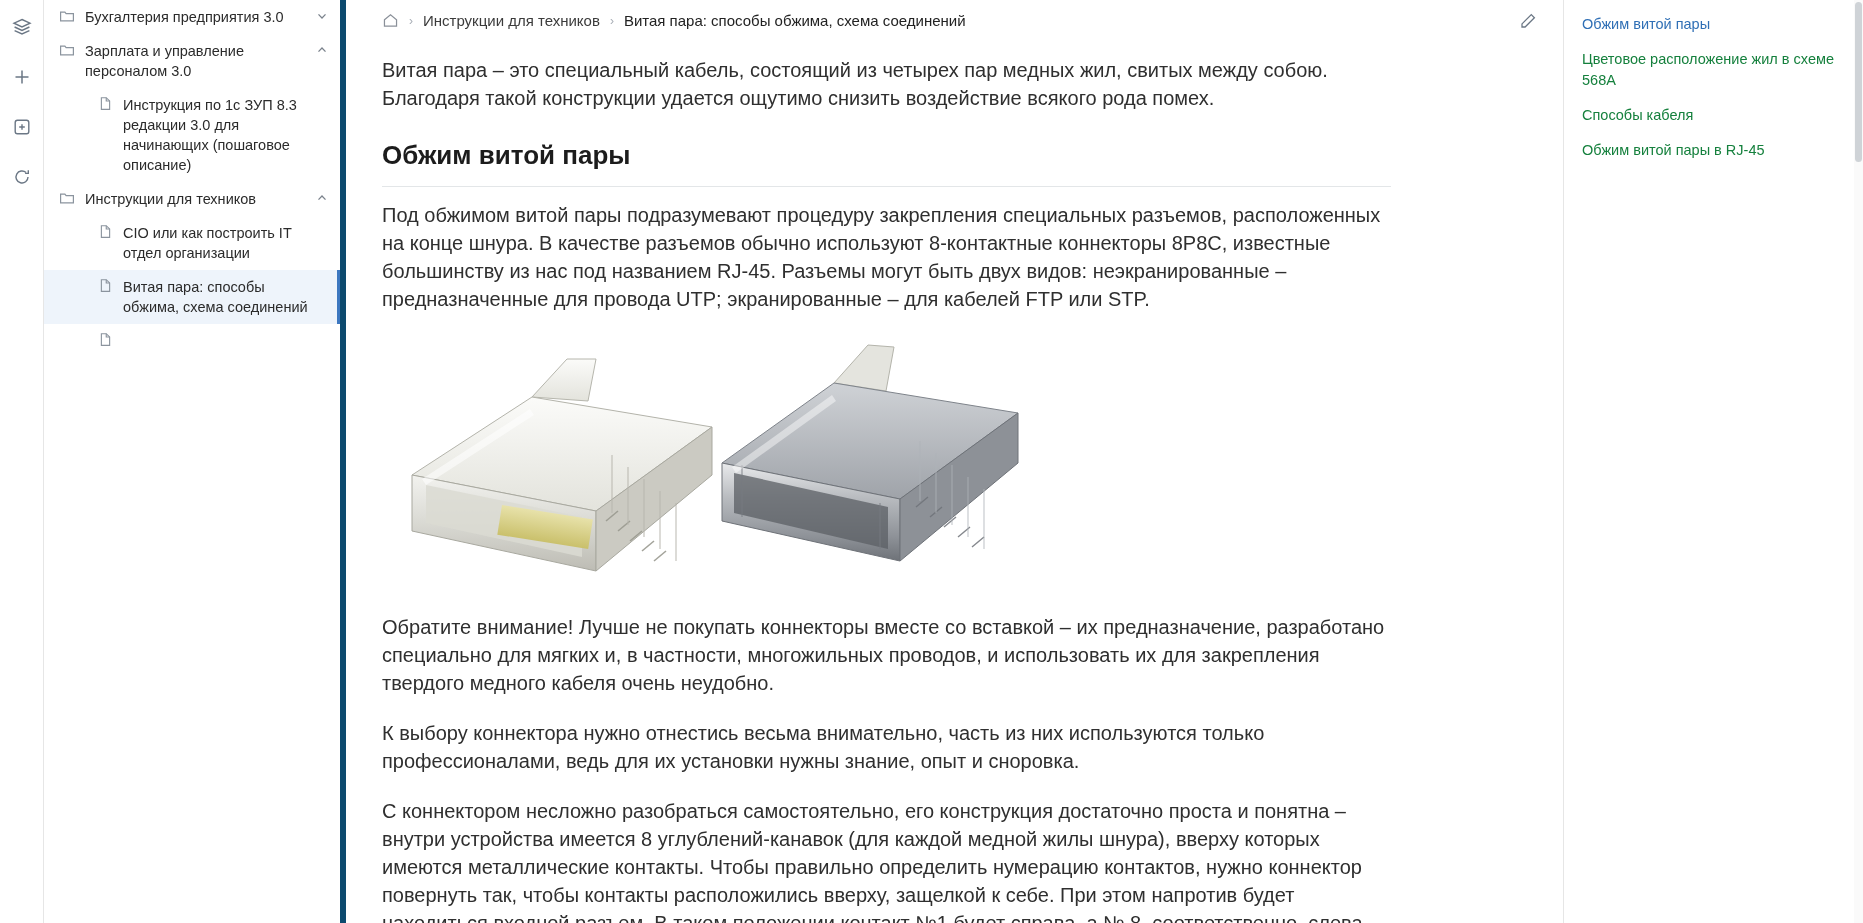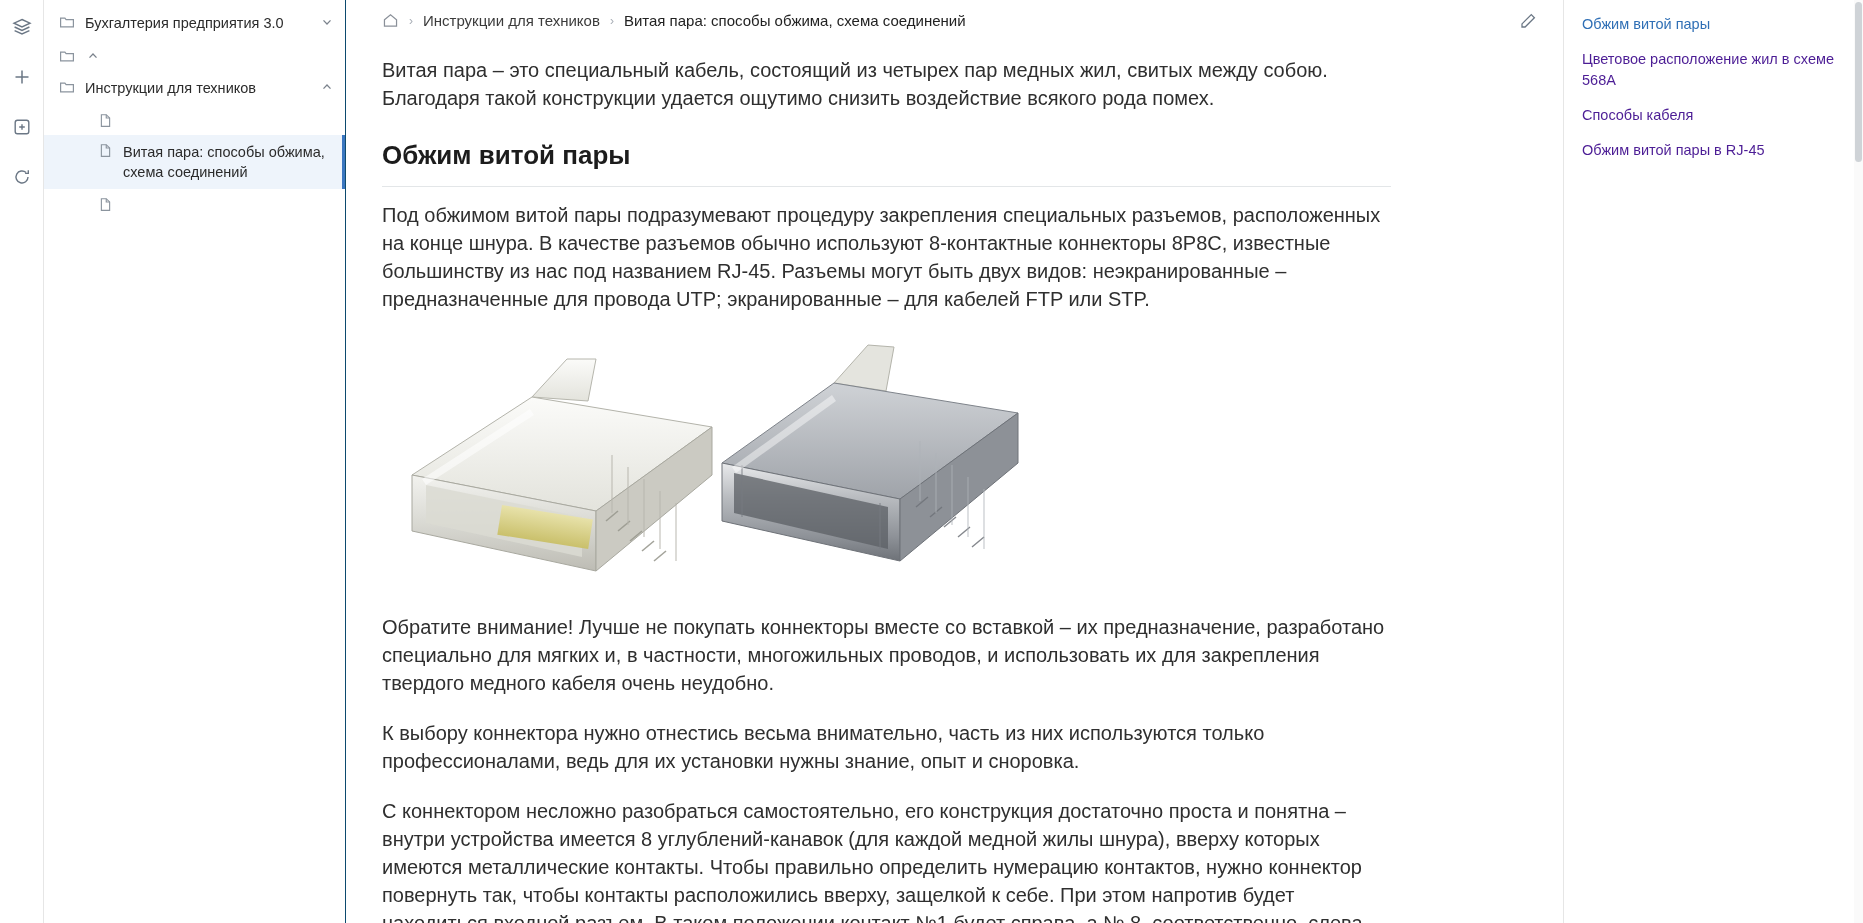--- a/index.html
+++ b/index.html
@@ -39,22 +39,21 @@
     border-radius: 4px;
   }
   .rail-btn svg { display: block; }
 
   
   .sidebar {
     width: 302px;
     min-width: 302px;
     height: 100%;
     background: #ffffff;
-    border-right: 1px solid #0c4a6e;
-    padding-top: 6px;
+    border-right: 6px solid #0c4a6e;
     overflow: hidden;
     position: relative;
   }
   .tree-item {
     display: flex;
     align-items: flex-start;
     padding: 7px 10px 7px 14px;
     font-size: 14.5px;
     line-height: 20px;
     color: #2b2b2b;
@@ -156,21 +155,21 @@
     width: 300px;
     min-width: 300px;
     height: 100%;
     border-left: 1px solid #e6e6e6;
     padding: 14px 18px 0 18px;
     background: #ffffff;
   }
   .toc-item {
     font-size: 14.5px;
     line-height: 21px;
-    color: #4c1d95;
+    color: #15803d;
     margin-bottom: 14px;
     cursor: pointer;
   }
   .toc-item.active { color: #2f6fb5; }
 
   
   .scroll-track {
     position: absolute;
     right: 0; top: 0;
     width: 9px; height: 100%;
@@ -231,27 +230,37 @@
           </svg>
       </span>
     </div>
 
     <div class="tree-item depth-1">
       <span class="ico">
         <svg width="16" height="16" viewBox="0 0 16 16" fill="none" stroke="currentColor" stroke-width="1.2">
           <path d="M1.6 4.1h4.3l1.2 1.5h7.3v7.3H1.6z"></path>
         </svg>
       </span>
+      <span class="label">Зарплата и управление персоналом 3.0</span>
       <span class="chev">
         <svg width="12" height="12" viewBox="0 0 12 12" fill="none" stroke="currentColor" stroke-width="1.3">
             <path d="M2.5 7.6 L6 4 L9.5 7.6"></path>
           </svg>
       </span>
     </div>
 
+    <div class="tree-item depth-2">
+      <span class="ico">
+        <svg width="15" height="15" viewBox="0 0 16 16" fill="none" stroke="currentColor" stroke-width="1.2">
+          <path d="M3.6 1.8h5.2l3.6 3.5v8.9H3.6z"></path>
+            <path d="M8.8 1.8v3.5h3.6"></path>
+        </svg>
+      </span>
+      <span class="label">Инструкция по 1с ЗУП 8.3 редакции 3.0 для начинающих (пошаговое описание)</span>
+    </div>
 
     <div class="tree-item depth-1">
       <span class="ico">
         <svg width="16" height="16" viewBox="0 0 16 16" fill="none" stroke="currentColor" stroke-width="1.2">
           <path d="M1.6 4.1h4.3l1.2 1.5h7.3v7.3H1.6z"></path>
         </svg>
       </span>
       <span class="label">Инструкции для техников</span>
       <span class="chev">
         <svg width="12" height="12" viewBox="0 0 12 12" fill="none" stroke="currentColor" stroke-width="1.3">
@@ -260,20 +269,21 @@
       </span>
     </div>
 
     <div class="tree-item depth-2">
       <span class="ico">
         <svg width="15" height="15" viewBox="0 0 16 16" fill="none" stroke="currentColor" stroke-width="1.2">
           <path d="M3.6 1.8h5.2l3.6 3.5v8.9H3.6z"></path>
             <path d="M8.8 1.8v3.5h3.6"></path>
         </svg>
       </span>
+      <span class="label">CIO или как построить IT отдел организации</span>
     </div>
 
     <div class="tree-item depth-2 selected">
       <span class="ico">
         <svg width="15" height="15" viewBox="0 0 16 16" fill="none" stroke="currentColor" stroke-width="1.2">
           <path d="M3.6 1.8h5.2l3.6 3.5v8.9H3.6z"></path>
             <path d="M8.8 1.8v3.5h3.6"></path>
         </svg>
       </span>
       <span class="label">Витая пара: способы обжима, схема соединений</span>

